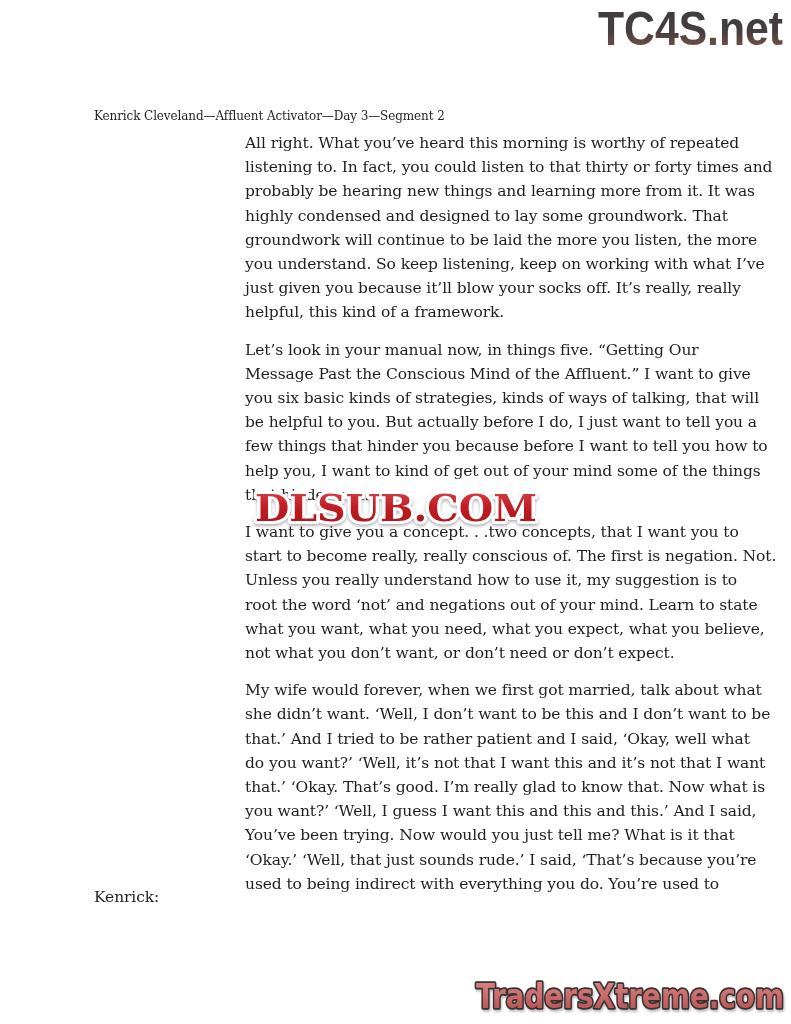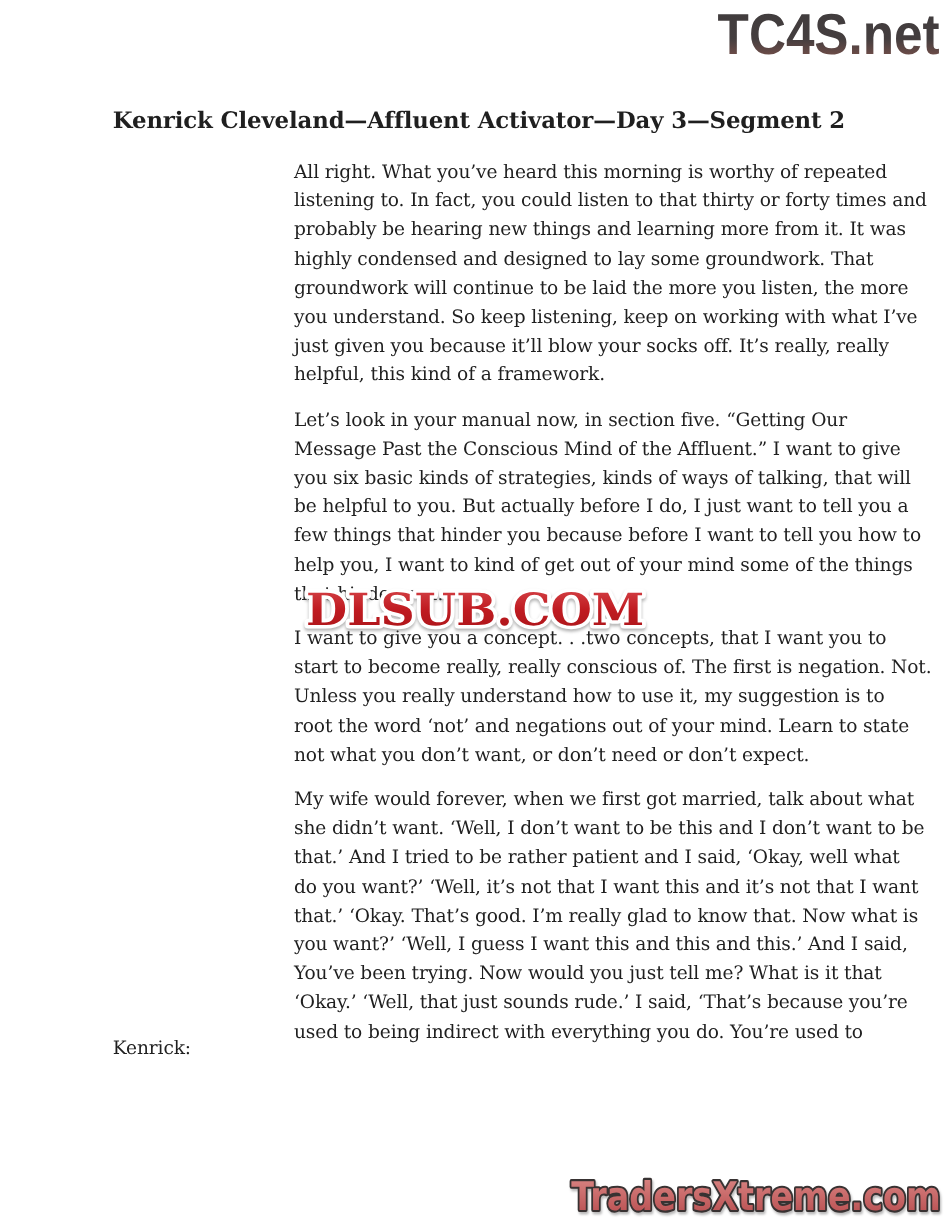--- a/index.html
+++ b/index.html
@@ -9,24 +9,24 @@
     height: 1024px;
     background: #ffffff;
     overflow: hidden;
     font-family: "DejaVu Serif", serif;
     color: #1f1f1f;
     border-radius: 24px;
   }
   .doc-title {
     position: absolute;
     left: 94px;
-    top: 92px;
+    top: 110px;
     margin: 0;
-    font-size: 19px;
-    font-weight: bold;
+    font-size: 12px;
+    font-weight: normal;
     line-height: 1;
     letter-spacing: -0.1px;
     white-space: nowrap;
   }
   .content {
     position: absolute;
     left: 94px;
     top: 131px;
     display: flex;
     align-items: flex-end;
@@ -98,33 +98,34 @@
           <div class="line">All right. What you’ve heard this morning is worthy of repeated</div>
           <div class="line">listening to. In fact, you could listen to that thirty or forty times and</div>
           <div class="line">probably be hearing new things and learning more from it. It was</div>
           <div class="line">highly condensed and designed to lay some groundwork. That</div>
           <div class="line">groundwork will continue to be laid the more you listen, the more</div>
           <div class="line">you understand. So keep listening, keep on working with what I’ve</div>
           <div class="line">just given you because it’ll blow your socks off. It’s really, really</div>
           <div class="line">helpful, this kind of a framework.</div>
         </div>
       <div class="para">
-          <div class="line">Let’s look in your manual now, in section five. “Getting Our</div>
+          <div class="line">Let’s look in your manual now, in things five. “Getting Our</div>
           <div class="line">Message Past the Conscious Mind of the Affluent.” I want to give</div>
           <div class="line">you six basic kinds of strategies, kinds of ways of talking, that will</div>
           <div class="line">be helpful to you. But actually before I do, I just want to tell you a</div>
           <div class="line">few things that hinder you because before I want to tell you how to</div>
           <div class="line">help you, I want to kind of get out of your mind some of the things</div>
           <div class="line">that hinder you.</div>
         </div>
       <div class="para">
           <div class="line">I want to give you a concept. . .two concepts, that I want you to</div>
           <div class="line">start to become really, really conscious of. The first is negation. Not.</div>
           <div class="line">Unless you really understand how to use it, my suggestion is to</div>
           <div class="line">root the word ‘not’ and negations out of your mind. Learn to state</div>
+          <div class="line">what you want, what you need, what you expect, what you believe,</div>
           <div class="line">not what you don’t want, or don’t need or don’t expect.</div>
         </div>
       <div class="para">
           <div class="line">My wife would forever, when we first got married, talk about what</div>
           <div class="line">she didn’t want. ‘Well, I don’t want to be this and I don’t want to be</div>
           <div class="line">that.’ And I tried to be rather patient and I said, ‘Okay, well what</div>
           <div class="line">do you want?’ ‘Well, it’s not that I want this and it’s not that I want</div>
           <div class="line">that.’ ‘Okay. That’s good. I’m really glad to know that. Now what is</div>
           <div class="line">you want?’ ‘Well, I guess I want this and this and this.’ And I said,</div>
           <div class="line">You’ve been trying. Now would you just tell me? What is it that</div>

